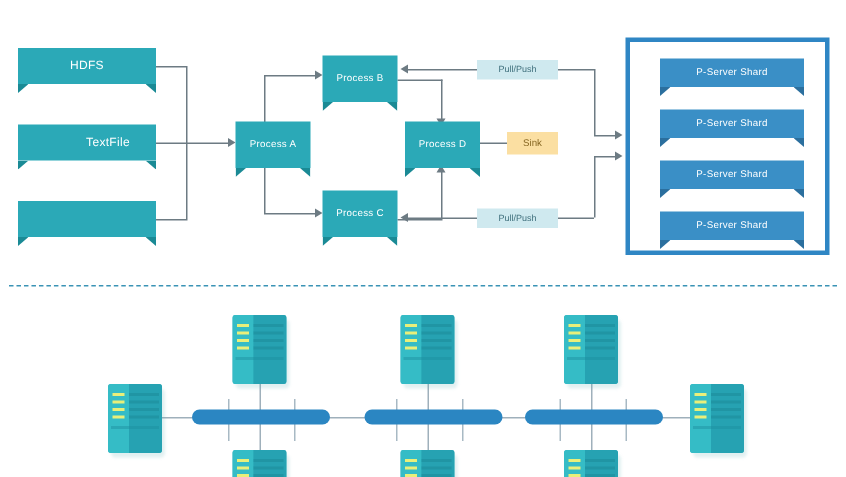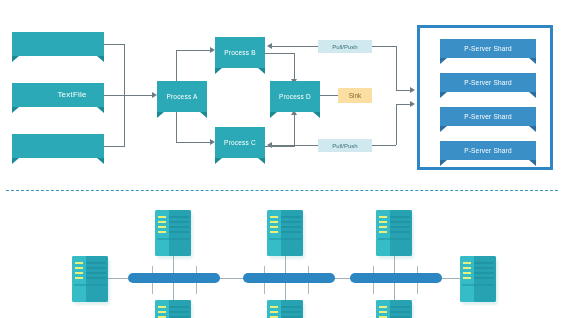--- a/index.html
+++ b/index.html
@@ -121,20 +121,21 @@
 <body>
 
 <div id="root">
 
   <div id="top-diagram">
 
     <div class="ribbon teal" style="left:12px;top:32px;width:92px;height:24px;font-size:8px;">
       <div class="rb-body"></div>
       <div class="leg-l"></div>
       <div class="leg-r"></div>
+      <div class="rb-label">HDFS</div>
     </div>
 
     <div class="ribbon teal" style="left:12px;top:83px;width:92px;height:24px;font-size:8px;padding-left:28px;">
       <div class="rb-body"></div>
       <div class="leg-l"></div>
       <div class="leg-r"></div>
       <div class="rb-label">TextFile</div>
     </div>
 
     <div class="ribbon teal" style="left:12px;top:134px;width:92px;height:24px;font-size:8px;">

